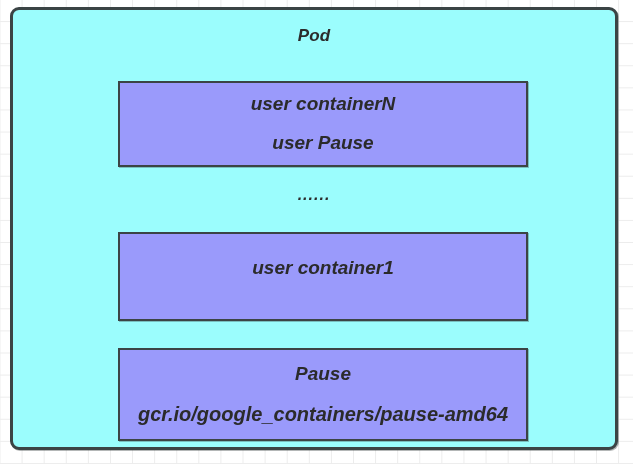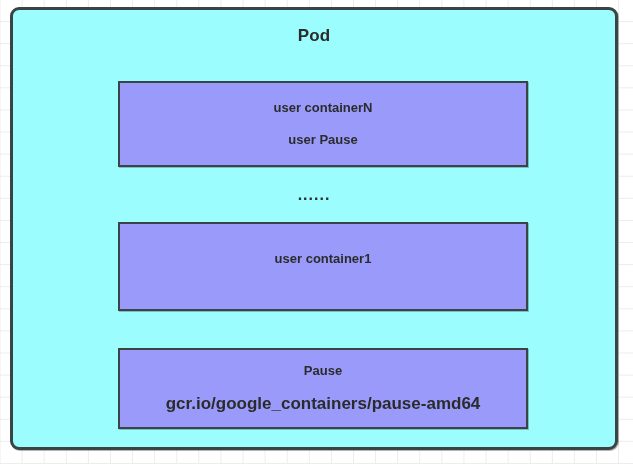--- a/index.html
+++ b/index.html
@@ -31,20 +31,21 @@
     position: absolute;
     left: 10px;
     top: 7px;
     width: 608px;
     height: 443px;
     box-sizing: border-box;
     background-color: #9BFDFD;
     border: 3px solid #3b4445;
     border-radius: 9px;
     box-shadow: 1px 1px 0 rgba(40,50,50,0.35);
+    font-style: italic;
   }
 
   .pod-title {
     position: absolute;
     left: 0;
     top: 16px;
     width: 100%;
     text-align: center;
     font-size: 17px;
     font-weight: bold;
@@ -61,34 +62,34 @@
     background-color: #9A9AFB;
     border: 2px solid #3b4445;
     display: flex;
     flex-direction: column;
     align-items: center;
     justify-content: center;
     box-shadow: 1px 1px 0 rgba(40,50,50,0.3);
   }
 
   .cbox-1 { top: 71px;  height: 86px; }
-  .cbox-2 { top: 212px; height: 89px; align-items: center; }
-  .cbox-3 { top: 338px; height: 81px; }
+  .cbox-2 { top: 222px; height: 89px; align-items: center; }
+  .cbox-3 { top: 338px; height: 93px; }
 
   .cbox-line {
     text-align: center;
     color: #2b2b2b;
     font-weight: bold;
-    font-size: 13px;
+    font-size: 19px;
     line-height: 1.2;
     width: 100%;
   }
   .cbox-line.primary   { margin-bottom: 16px; }
   .cbox-line.secondary { margin-bottom: 0; }
-  .cbox-line.path      { font-size: 17px; }
+  .cbox-line.path      { font-size: 20px; }
 
   
   .ellipsis {
     position: absolute;
     left: 0;
     top: 176px;
     width: 100%;
     text-align: center;
     font-size: 16px;
     font-weight: bold;

